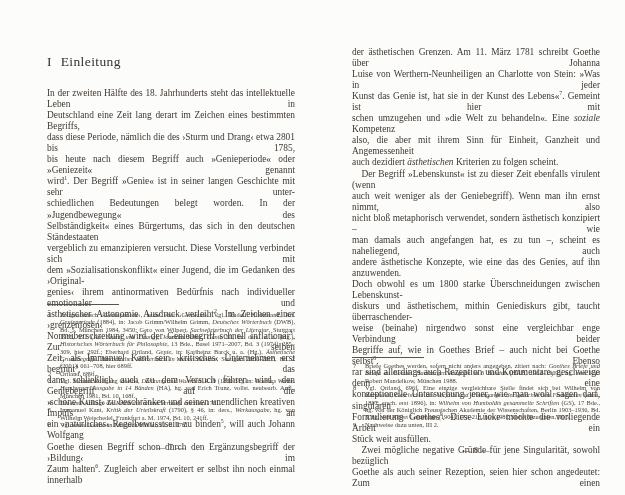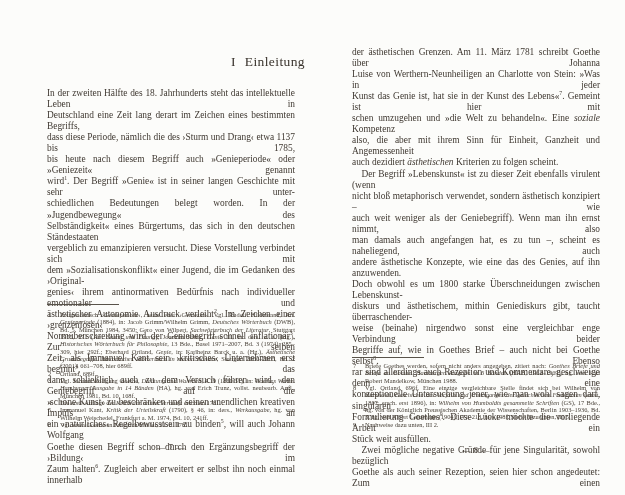--- a/index.html
+++ b/index.html
@@ -8,22 +8,22 @@
     background:#fcfcfa;
     font-family:"Liberation Serif","DejaVu Serif",serif;
     color:#3f3831;
   }
   .spread{position:relative;width:625px;height:495px;background:#fcfcfa;}
   .page{position:absolute;top:0;height:495px;width:248px;}
   .page-left{left:47px;}
   .page-right{left:352px;}
 
   .chapter-heading{
-    position:absolute;left:10px;width:100%;
-    text-align:right;font-size:13.5px;letter-spacing:0.4px;word-spacing:5px;
+    position:absolute;left:0;width:100%;
+    text-align:left;font-size:13.5px;letter-spacing:0.4px;word-spacing:5px;
     color:#38322b;
   }
   .page-left .chapter-heading{top:54px;}
 
   .body-text{position:absolute;left:0;width:100%;}
   .page-left .body-text{top:88px;}
   .page-right .body-text{top:47px;}
 
   .line{
     font-size:9.4px;line-height:11.05px;
@@ -62,21 +62,21 @@
 </head>
 <body>
 
 <div class="spread">
 
   <div class="page page-left">
     <div class="chapter-heading">I Einleitung</div>
     <div class="body-text">
         <div class="line">In der zweiten Hälfte des 18. Jahrhunderts steht das intellektuelle Leben in</div>
         <div class="line">Deutschland eine Zeit lang derart im Zeichen eines bestimmten Begriffs,</div>
-        <div class="line">dass diese Periode, nämlich die des ›Sturm und Drang‹ etwa 1137 bis 1785,</div>
+        <div class="line">dass diese Periode, nämlich die des ›Sturm und Drang‹ etwa 2801 bis 1785,</div>
         <div class="line">bis heute nach diesem Begriff auch »Genieperiode« oder »Geniezeit« genannt</div>
         <div class="line">wird<sup>1</sup>. Der Begriff »Genie« ist in seiner langen Geschichte mit sehr unter-</div>
         <div class="line">schiedlichen Bedeutungen belegt worden. In der »Jugendbewegung« des</div>
         <div class="line">Selbständigkeit« eines Bürgertums, das sich in den deutschen Ständestaaten</div>
         <div class="line">vergeblich zu emanzipieren versucht. Diese Vorstellung verbindet sich mit</div>
         <div class="line">dem »Sozialisationskonflikt« einer Jugend, die im Gedanken des ›Original-</div>
         <div class="line">genies‹ ihrem antinormativen Bedürfnis nach individueller emotionaler und</div>
         <div class="line">ästhetischer Autonomie Ausdruck verleiht<sup>2</sup>. Im Zeichen einer ›grenzenlosen‹</div>
         <div class="line">Normüberschreitung wird der Geniebegriff schnell inflationär<sup>3</sup>. Zur selben</div>
         <div class="line">Zeit, als Immanuel Kant sein ›kritisches‹ Unternehmen erst beginnt<sup>4</sup>, das</div>
@@ -100,22 +100,22 @@
 
   <div class="page page-right">
     <div class="body-text">
         <div class="line">der ästhetischen Grenzen. Am 11. März 1781 schreibt Goethe über Johanna</div>
         <div class="line">Luise von Werthern-Neunheiligen an Charlotte von Stein: »Was in jeder</div>
         <div class="line">Kunst das Genie ist, hat sie in der Kunst des Lebens«<sup>7</sup>. Gemeint ist hier mit</div>
         <div class="line">schen umzugehen und »die Welt zu behandeln«. Eine <i>soziale</i> Kompetenz</div>
         <div class="line">also, die aber mit ihrem Sinn für Einheit, Ganzheit und Angemessenheit</div>
         <div class="line end">auch dezidiert <i>ästhetischen</i> Kriterien zu folgen scheint.</div>
         <div class="line"> Der Begriff »Lebenskunst« ist zu dieser Zeit ebenfalls virulent (wenn</div>
+        <div class="line">auch weit weniger als der Geniebegriff). Wenn man ihn ernst nimmt, also</div>
         <div class="line">nicht bloß metaphorisch verwendet, sondern ästhetisch konzipiert – wie</div>
-        <div class="line">auch weit weniger als der Geniebegriff). Wenn man ihn ernst nimmt, also</div>
         <div class="line">man damals auch angefangen hat, es zu tun –, scheint es naheliegend, auch</div>
         <div class="line">andere ästhetische Konzepte, wie eine das des Genies, auf ihn anzuwenden.</div>
         <div class="line">Doch obwohl es um 1800 starke Überschneidungen zwischen Lebenskunst-</div>
         <div class="line">diskurs und ästhetischem, mithin Geniediskurs gibt, taucht überraschender-</div>
         <div class="line">weise (beinahe) nirgendwo sonst eine vergleichbar enge Verbindung beider</div>
         <div class="line">Begriffe auf, wie in Goethes Brief – auch nicht bei Goethe selbst<sup>8</sup>. Ebenso</div>
         <div class="line">rar sind allerdings auch Rezeption und Kommentare, geschweige denn eine</div>
         <div class="line">konzeptionelle Untersuchung jener, wie man wohl sagen darf, singulären</div>
         <div class="line">Formulierung Goethes<sup>9</sup>. Diese Lücke möchte die vorliegende Arbeit ein</div>
         <div class="line end">Stück weit ausfüllen.</div>

